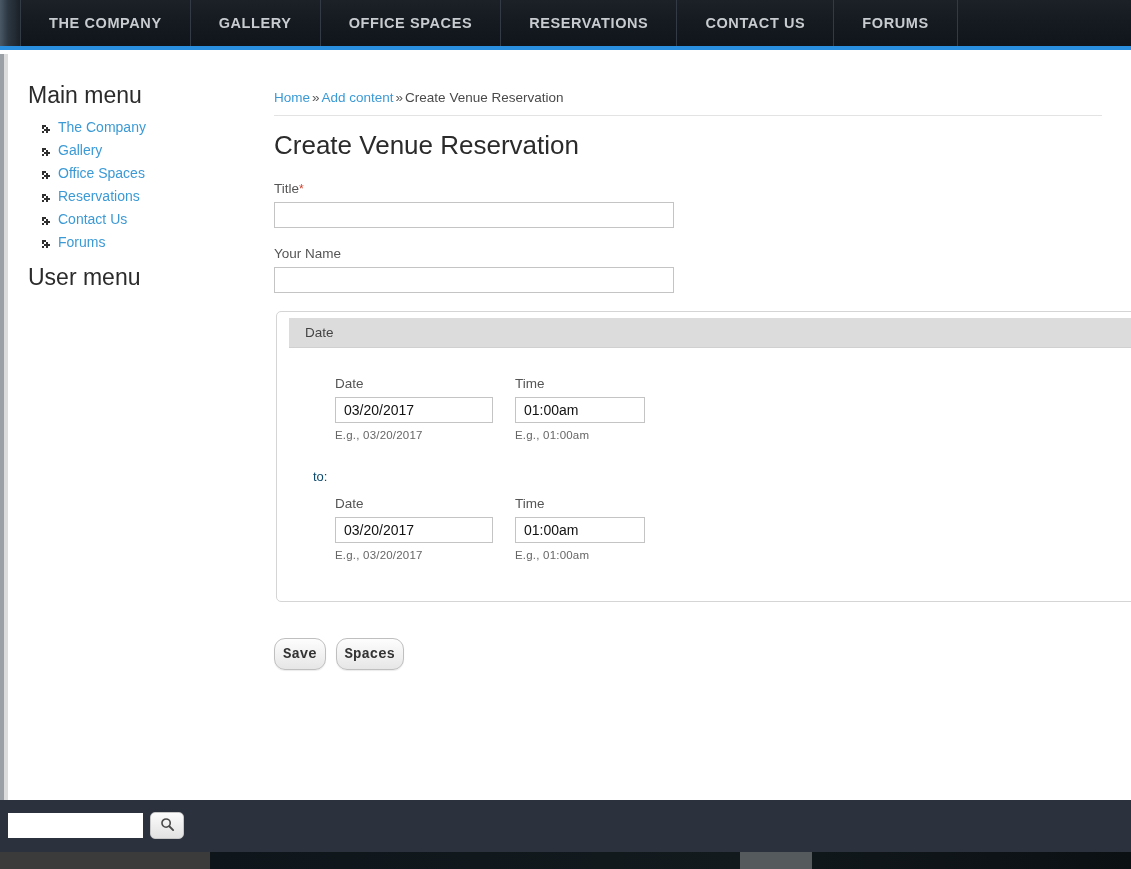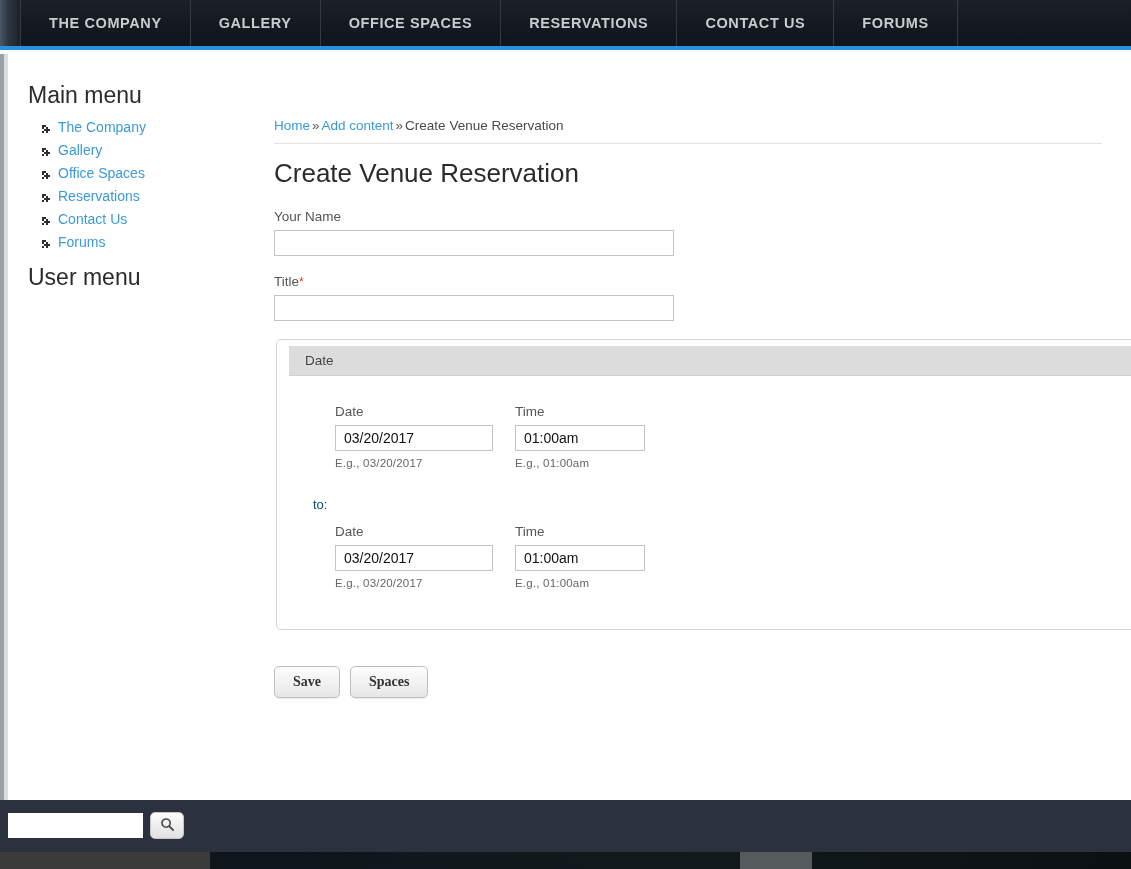--- a/index.html
+++ b/index.html
@@ -82,21 +82,21 @@
   }
   .menu-link {
     color: #3b9ad6;
     font-size: 14px;
     text-decoration: none;
     cursor: pointer;
   }
 
   
   .main {
-    position: absolute; left: 266px; top: 64px;
+    position: absolute; left: 266px; top: 36px;
     width: 828px;
   }
   .breadcrumb {
     font-size: 13.5px;
     color: #4a4a4a;
     padding-bottom: 10px;
     border-bottom: 1px solid #e3e3e3;
     margin-bottom: 0;
   }
   .breadcrumb a { color: #3b9ad6; text-decoration: none; cursor: pointer; }
@@ -202,27 +202,27 @@
     color: #0c4a6e;
     margin: 28px 0 12px 0;
   }
   .indent { padding-left: 22px; }
 
   
   .btn-row { margin-top: 36px; display: flex; gap: 10px; }
   .btn {
     background: linear-gradient(to bottom, #fdfdfd 0%, #f2f2f2 50%, #e6e6e6 100%);
     border: 1px solid #bfbfbf;
-    border-radius: 5px;
-    padding: 7px 18px;
+    border-radius: 11px;
+    padding: 7px 8px;
     font-size: 14px;
     font-weight: bold;
     color: #333;
     cursor: pointer;
-    font-family: Liberation Serif, serif;
+    font-family: Liberation Mono, monospace;
     box-shadow: 0 1px 1px rgba(0,0,0,0.08);
   }
 
   
   .footer {
     position: absolute; left: 0; top: 800px;
     width: 1131px; height: 52px;
     background: #2b323d;
   }
   .search-row {
@@ -349,28 +349,28 @@
 
     <div class="main">
 
       <div class="breadcrumb">
         <a>Home</a><span class="sep">»</span><a>Add content</a><span class="sep">»</span><span class="current">Create Venue Reservation</span>
       </div>
 
       <h1 class="page-title">Create Venue Reservation</h1>
 
       <div class="form-item">
-        <label class="form-label">Your Name</label>
-        <input class="text-input" type="text" value="" style="">
-      </div>
-
-      <div class="form-item">
         <label class="form-label">
           <span>Title</span><span class="req">*</span>
         </label>
+        <input class="text-input" type="text" value="" style="">
+      </div>
+
+      <div class="form-item">
+        <label class="form-label">Your Name</label>
         <input class="text-input" type="text" value="" style="">
       </div>
 
 
       <fieldset class="fieldset">
         <div class="fieldset-legend">Date</div>
         <div class="fieldset-body">
 
           <div class="indent">
             <div class="date-row">

